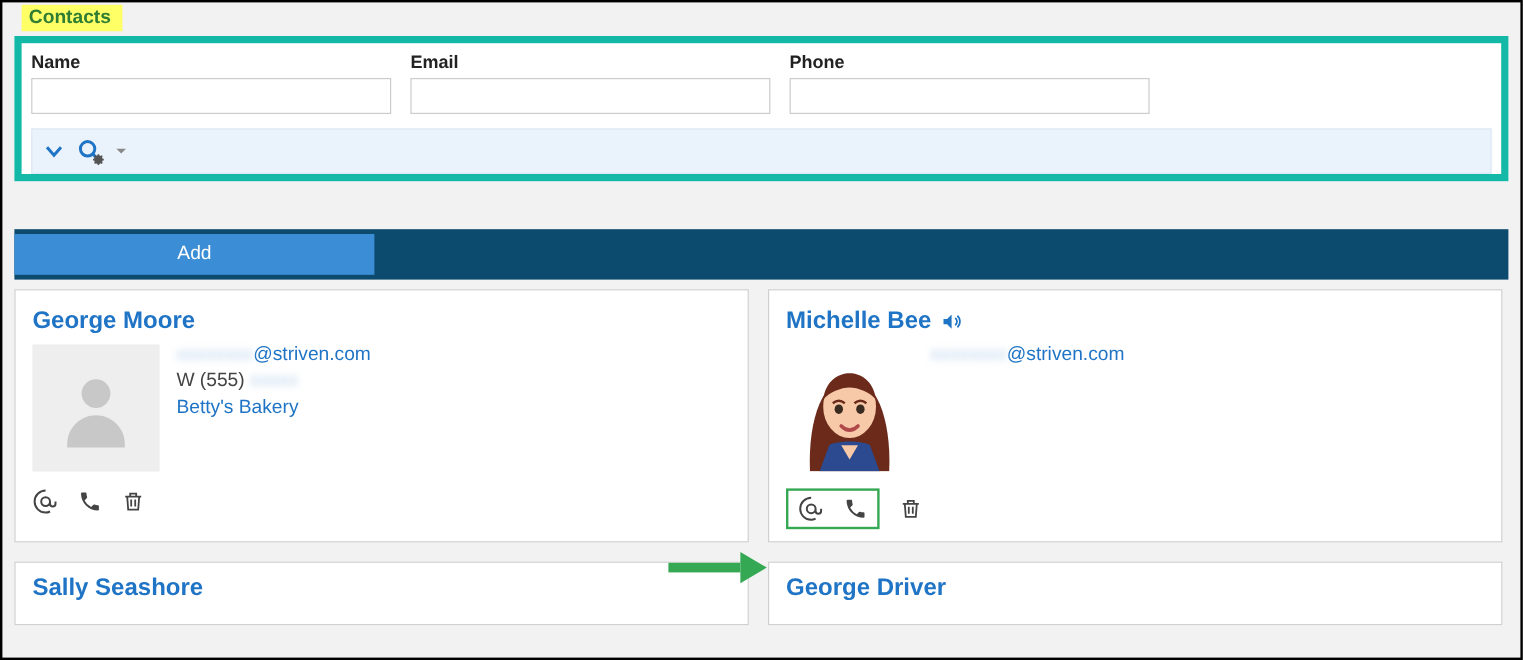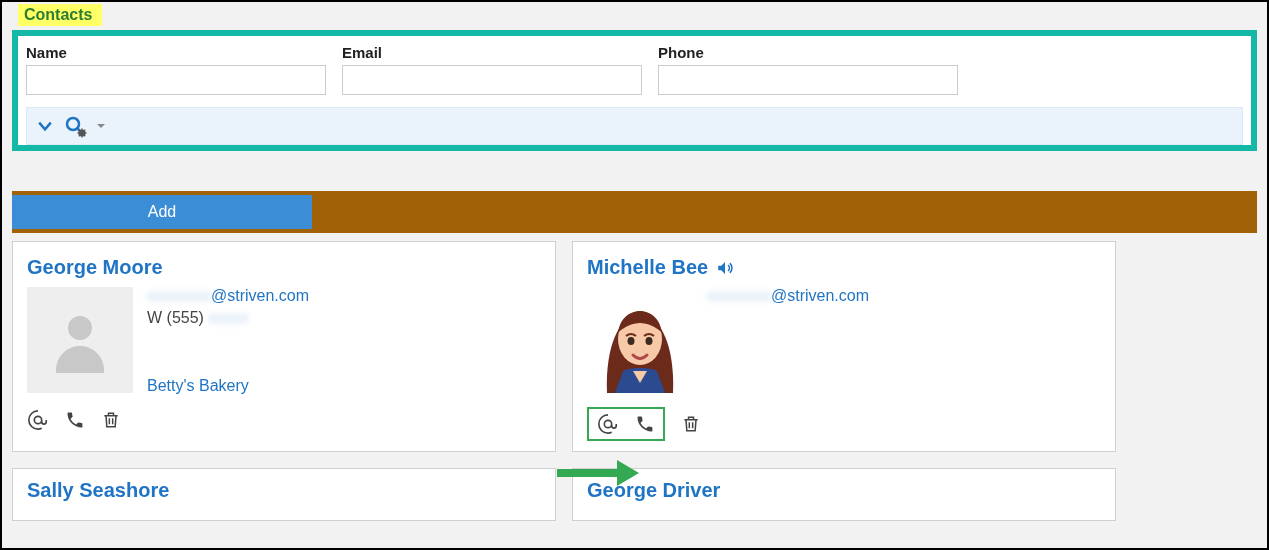--- a/index.html
+++ b/index.html
@@ -38,38 +38,38 @@
   .toolbar-row {
     margin-top: 12px;
     background: #eaf2fb;
     border: 1px solid #dce8f6;
     padding: 6px 8px;
     display: flex; align-items: center; gap: 8px;
   }
   .icon-btn { cursor: pointer; display: inline-flex; align-items: center; }
   .action-strip {
     margin: 40px 10px 0 10px;
-    background: #a16207;
+    background: #0c4a6e;
     display: flex; align-items: center; gap: 10px;
     padding: 4px 0;
   }
   .btn {
     display: inline-flex; align-items: center; justify-content: center;
     background: #3b8dd6; color: #fff; font-size: 16px;
     height: 34px; min-width: 300px; border: none; cursor: pointer;
     padding: 0 16px; gap: 8px;
   }
   .btn.small { min-width: 130px; }
   .btn .caret { font-size: 10px; margin-left: 4px; }
   .cards {
     display: flex; gap: 16px; margin: 8px 10px 0 10px; flex-wrap: wrap;
   }
   .card {
     background: #fff; border: 1px solid #d0d0d0;
-    width: 544px; padding: 14px 14px 10px 14px;
+    width: 612px; padding: 14px 14px 10px 14px;
     position: relative;
   }
   .card-name {
     color: #1f74c5; font-size: 20px; font-weight: 600; margin-bottom: 8px;
     display: inline-flex; align-items: center; gap: 8px;
   }
   .speaker-icon { color: #1f74c5; }
   .card-body { display: flex; gap: 14px; align-items: flex-start; }
   .avatar {
     width: 106px; height: 106px; background: #eeeeee;
@@ -77,21 +77,21 @@
   }
   .avatar svg { width: 72px; height: 72px; }
   .avatar-img {
     width: 106px; height: 106px;
     display: flex; align-items: flex-end; justify-content: center;
     overflow: hidden;
   }
   .card-lines { display: flex; flex-direction: column; gap: 4px; font-size: 16px; }
   .card-email { color: #1f74c5; }
   .card-phone { color: #444; }
-  .card-org, .card-org a { color: #1f74c5; margin-top: 46px; }
+  .card-org, .card-org a { color: #1f74c5; }
   .card-actions {
     display: flex; align-items: center; gap: 16px; margin-top: 14px;
   }
   .highlight-box {
     border: 2px solid #35a853; padding: 4px 8px; display: inline-flex; gap: 16px;
   }
   .arrow {
     position: absolute;
     left: 555px;
     top: 458px;

